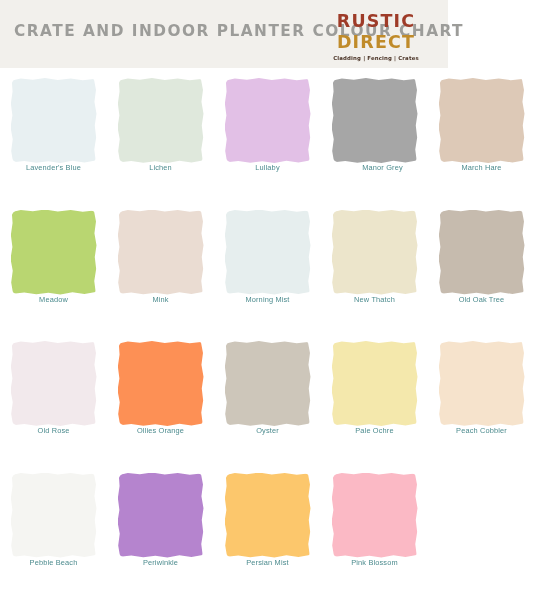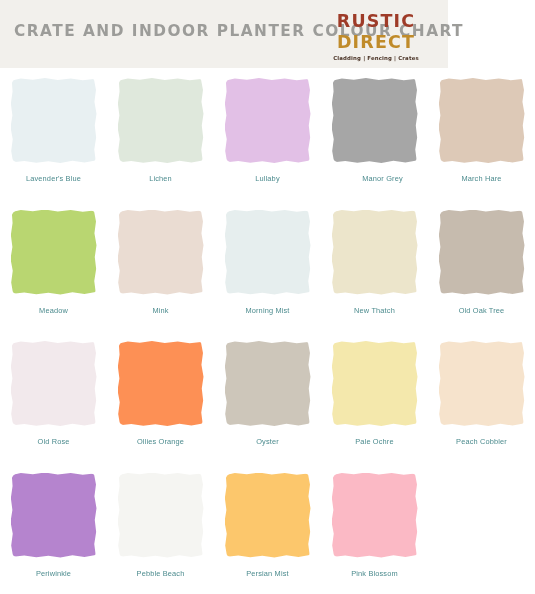--- a/index.html
+++ b/index.html
@@ -95,21 +95,20 @@
     
     border-radius: 7px 9px 6px 10px / 9px 6px 10px 7px;
     clip-path: polygon(
       1.5% 3%, 12% 0.6%, 26% 2.2%, 40% 0%, 55% 2.4%, 70% 0.7%, 84% 2.6%, 97% 1.2%,
       99.4% 14%, 97.6% 28%, 100% 42%, 98% 56%, 99.6% 70%, 97.4% 84%, 99% 97%,
       86% 99.4%, 72% 97.4%, 58% 100%, 44% 97.8%, 30% 99.6%, 16% 97.6%, 3% 99%,
       0.8% 86%, 2.6% 72%, 0% 58%, 2.2% 44%, 0.4% 30%, 2.4% 16%
     );
   }
   .swatch-label {
-    margin-top: 11px;
     font-family: "Liberation Sans", sans-serif;
     font-size: 7.4px;
     color: #4c8b8e;
     letter-spacing: 0.15px;
     white-space: nowrap;
   }
 </style>
 </head>
 <body>
 
@@ -180,28 +179,28 @@
     </div>
     <div class="cell">
       <div class="swatch" style="background: rgb(244, 232, 172);"></div>
       <div class="swatch-label" style="color: rgb(76, 139, 142);">Pale Ochre</div>
     </div>
     <div class="cell">
       <div class="swatch" style="background: rgb(246, 227, 204);"></div>
       <div class="swatch-label" style="color: rgb(76, 139, 142);">Peach Cobbler</div>
     </div>
     <div class="cell">
+      <div class="swatch" style="background: rgb(245, 245, 242);"></div>
+      <div class="swatch-label" style="color: rgb(76, 139, 142);">Pebble Beach</div>
+    </div>
+    <div class="cell">
       <div class="swatch" style="background: rgb(181, 132, 206);"></div>
       <div class="swatch-label" style="color: rgb(76, 139, 142);">Periwinkle</div>
     </div>
     <div class="cell">
-      <div class="swatch" style="background: rgb(245, 245, 242);"></div>
-      <div class="swatch-label" style="color: rgb(76, 139, 142);">Pebble Beach</div>
-    </div>
-    <div class="cell">
       <div class="swatch" style="background: rgb(252, 199, 108);"></div>
       <div class="swatch-label" style="color: rgb(76, 139, 142);">Persian Mist</div>
     </div>
     <div class="cell">
       <div class="swatch" style="background: rgb(251, 185, 197);"></div>
       <div class="swatch-label" style="color: rgb(76, 139, 142);">Pink Blossom</div>
     </div>
   </div>
 
 </body></html>

